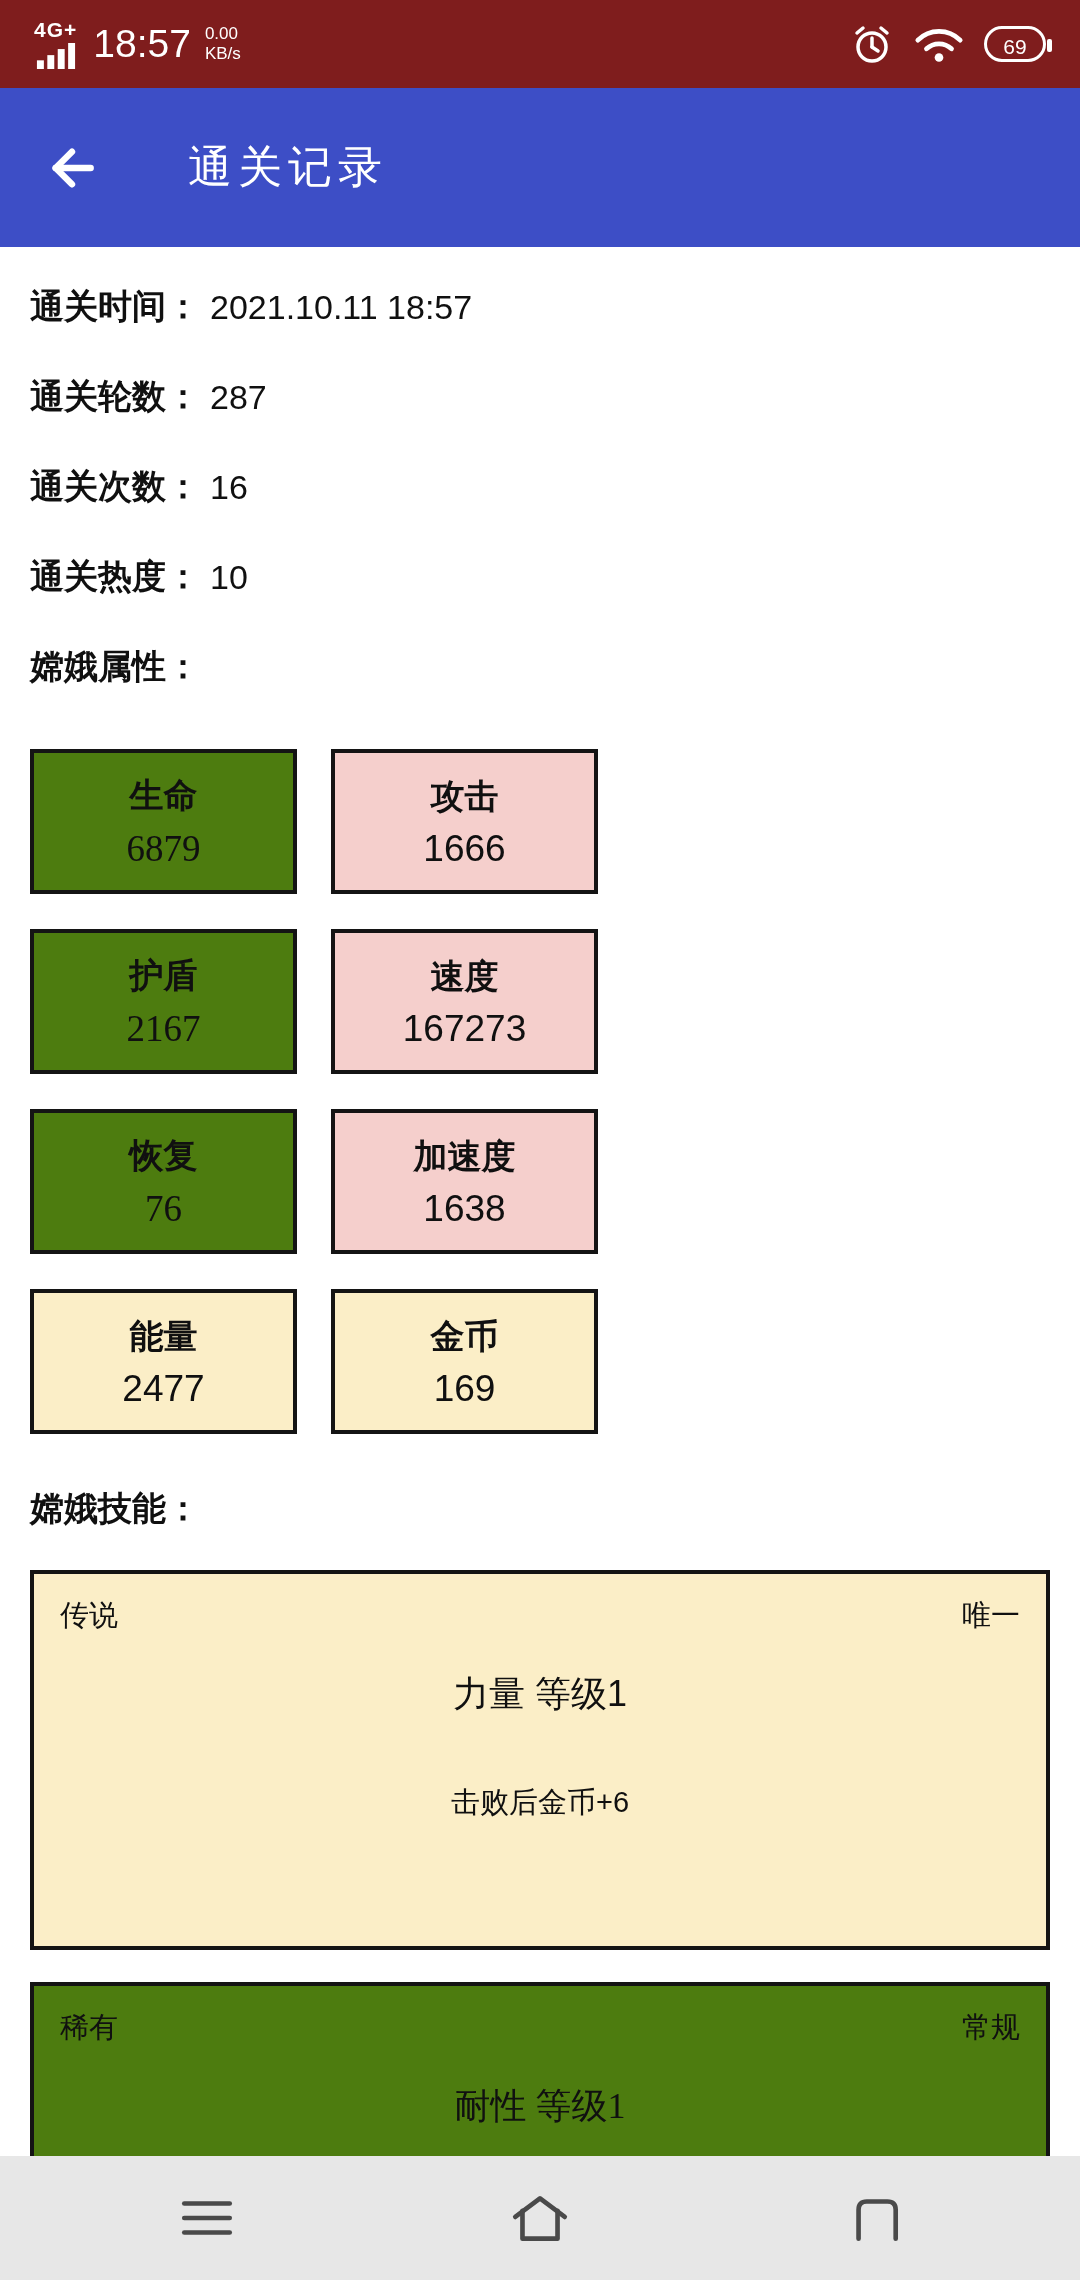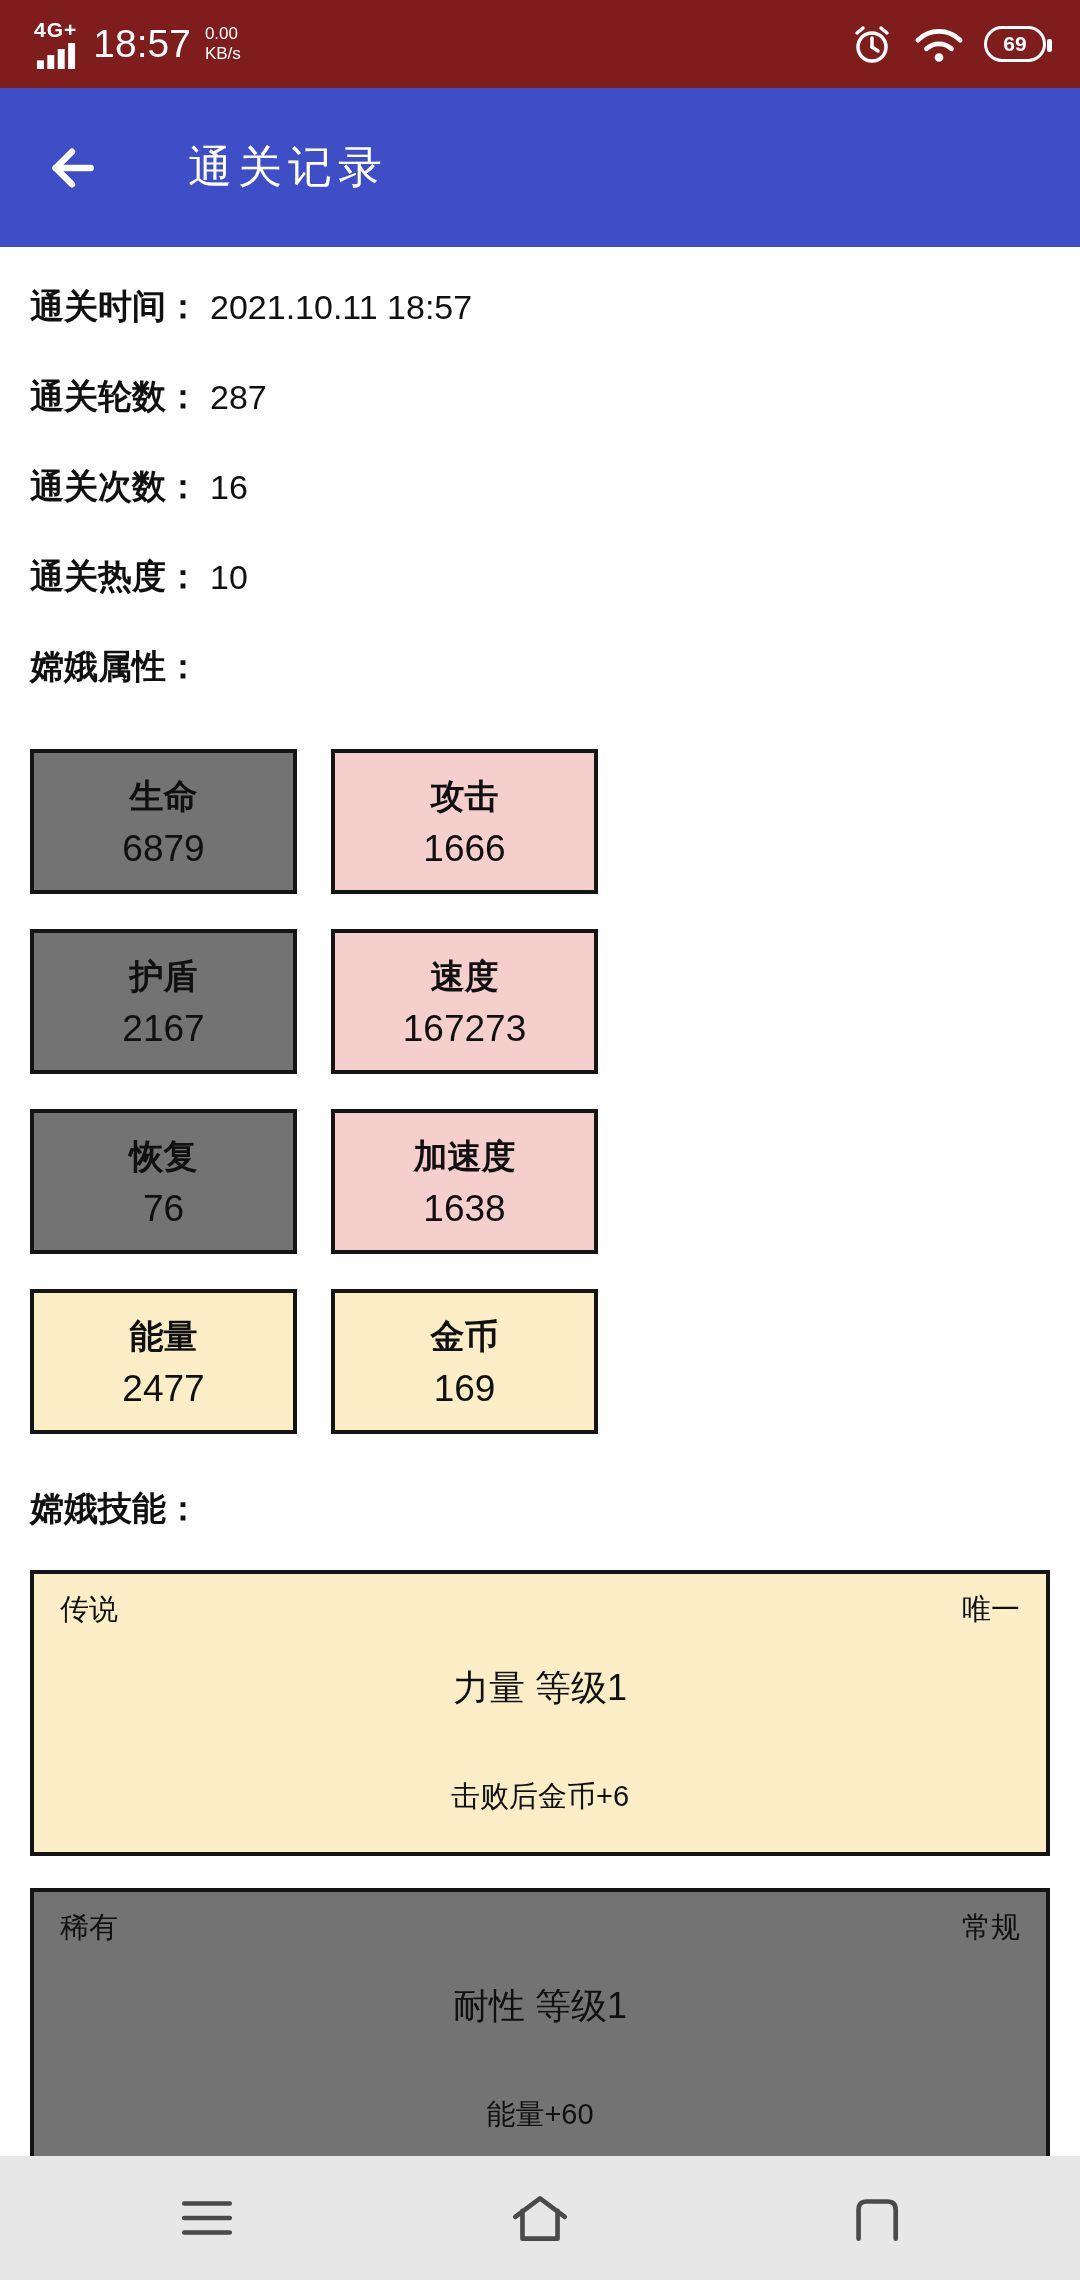--- a/index.html
+++ b/index.html
@@ -15,21 +15,21 @@
   }
   .sb-left{display:flex;align-items:center;flex:1;}
   .network{display:flex;flex-direction:column;align-items:center;line-height:1;}
   .net-label{font-size:21px;font-weight:700;letter-spacing:1px;}
   .net-bars{margin-top:3px;}
   .time{font-size:39px;margin-left:16px;}
   .speed{display:flex;flex-direction:column;font-size:17px;line-height:20px;margin-left:14px;}
   .sb-right{display:flex;align-items:center;gap:20px;}
   .battery{
     position:relative;width:62px;height:36px;border:3px solid #fff;border-radius:18px;
-    display:flex;align-items:center;justify-content:center;font-size:21px;box-sizing:border-box;font-weight:bold;
+    display:flex;align-items:flex-end;justify-content:center;font-size:21px;box-sizing:border-box;
   }
   .battery::after{
     content:"";position:absolute;right:-9px;top:10px;width:5px;height:13px;
     background:#fff;border-radius:2px;
   }
   
   .app-bar{
     height:159px;background:#3d4ec6;color:#fff;
     display:flex;align-items:center;padding:0 40px;box-sizing:border-box;gap:24px;
   }
@@ -44,27 +44,27 @@
   .stat-grid{
     margin-top:37px;display:grid;grid-template-columns:267px 267px;
     column-gap:34px;row-gap:35px;width:568px;
   }
   .stat-box{
     height:145px;border:4px solid #141414;box-sizing:border-box;
     display:flex;flex-direction:column;align-items:center;justify-content:center;gap:8px;
   }
   .stat-name{font-size:34px;font-weight:600;}
   .stat-value{font-size:37px;}
-  .tone-blue{background:#737373;}
+  .tone-blue{background:#4d7c0f;font-family:Liberation Serif, serif;}
   .tone-pink{background:#f5cfcc;}
   .tone-cream{background:#fbeec7;}
   .skills-heading{margin-top:30px;}
   .skill-card{
-    height:286px;border:4px solid #141414;box-sizing:border-box;
-    padding:16px 26px;margin-top:16px;
+    height:380px;border:4px solid #141414;box-sizing:border-box;
+    padding:22px 26px;margin-top:16px;
   }
   .skill-card.second{margin-top:32px;}
   .skill-head{display:flex;justify-content:space-between;font-size:29px;}
   .skill-name{text-align:center;font-size:36px;margin-top:34px;}
   .skill-effect{text-align:center;font-size:29px;margin-top:64px;}
   
   .nav-bar{
     position:absolute;left:0;bottom:0;width:100%;height:124px;background:#e7e7e7;
     display:flex;align-items:center;justify-content:space-around;
     padding:0 40px;box-sizing:border-box;z-index:5;

